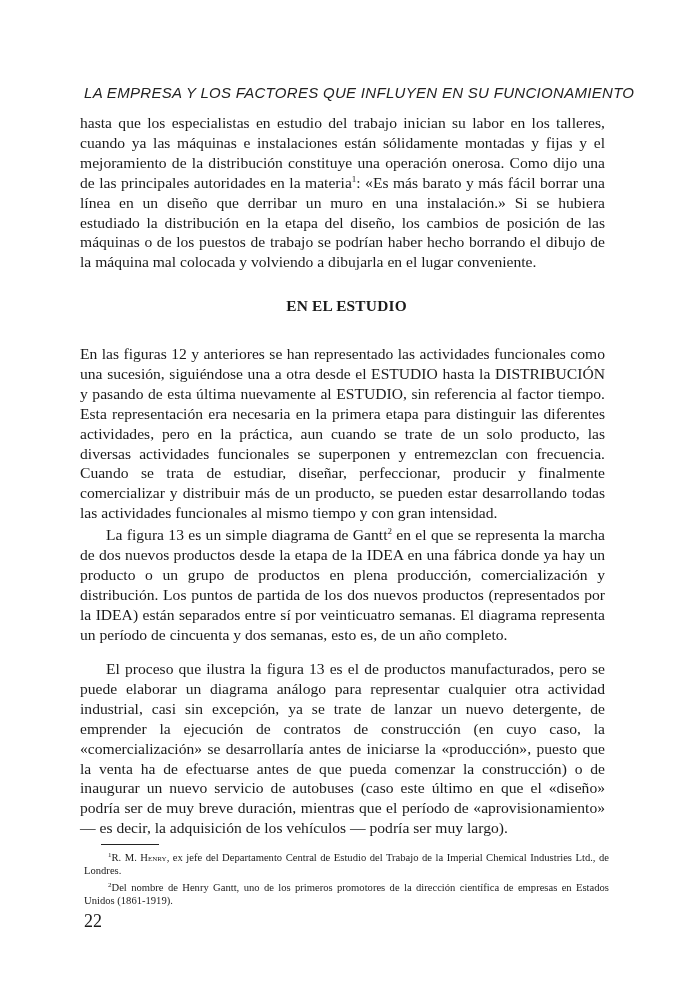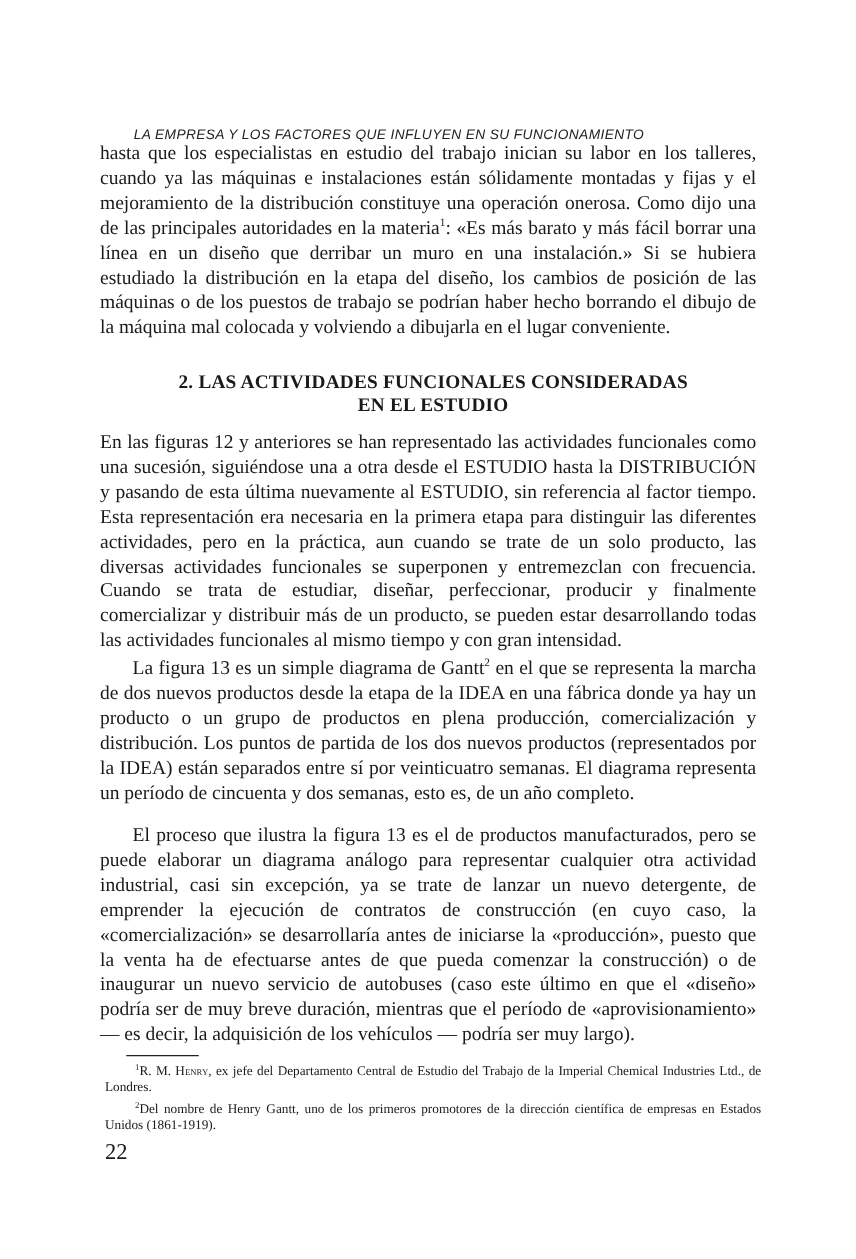--- a/index.html
+++ b/index.html
@@ -2,25 +2,24 @@
 <html><head>
 <meta charset="utf-8">
 <style>
   html, body { margin: 0; padding: 0; background: #ffffff; }
   body {
     width: 685px; height: 1007px; position: relative; overflow: hidden;
     color: #1a1a1a;
     font-family: "Liberation Serif", "DejaVu Serif", serif;
   }
   .running-head {
-    position: absolute; left: 84px; top: 102px;
+    position: absolute; left: 84px; top: 84px;
     font-family: "Liberation Sans", "DejaVu Sans", sans-serif;
-    font-style: italic; font-size: 11px; letter-spacing: 0.3px;
+    font-style: italic; font-size: 15px; letter-spacing: 0.3px;
     color: #222;
-    margin-left: 23px;
   }
   .para {
     position: absolute; left: 80px; width: 525px;
     font-size: 15.6px; line-height: 19.9px;
     text-align: justify;
     margin: 0;
   }
   .para.indent { text-indent: 26px; }
   .heading {
     position: absolute; left: 84px; width: 525px; top: 296px;
@@ -45,21 +44,20 @@
   }
 </style>
 </head>
 <body>
 
 <div class="running-head">LA EMPRESA Y LOS FACTORES QUE INFLUYEN EN SU FUNCIONAMIENTO</div>
 
 <p class="para" style="top:113px;"><span>hasta que los especialistas en estudio del trabajo inician su labor en los talleres, cuando ya las máquinas e instalaciones están sólidamente montadas y fijas y el mejoramiento de la distribución constituye una operación onerosa. Como dijo una de las principales autoridades en la materia</span><sup>1</sup><span>: «Es más barato y más fácil borrar una línea en un diseño que derribar un muro en una instalación.» Si se hubiera estudiado la distribución en la etapa del diseño, los cambios de posición de las máquinas o de los puestos de trabajo se podrían haber hecho borrando el dibujo de la máquina mal colocada y volviendo a dibujarla en el lugar conveniente.</span></p>
 
 <div class="heading">
-  <div>2. LAS ACTIVIDADES FUNCIONALES CONSIDERADAS</div>
   <div>EN EL ESTUDIO</div>
 </div>
 
 <p class="para" style="top:344px;">En las figuras 12 y anteriores se han representado las actividades funcionales como una sucesión, siguiéndose una a otra desde el ESTUDIO hasta la DISTRIBUCIÓN y pasando de esta última nuevamente al ESTUDIO, sin referencia al factor tiempo. Esta representación era necesaria en la primera etapa para distinguir las diferentes actividades, pero en la práctica, aun cuando se trate de un solo producto, las diversas actividades funcionales se superponen y entremezclan con frecuencia. Cuando se trata de estudiar, diseñar, perfeccionar, producir y finalmente comercializar y distribuir más de un producto, se pueden estar desarrollando todas las actividades funcionales al mismo tiempo y con gran intensidad.</p>
 
 <p class="para indent" style="top:525px;"><span>La figura 13 es un simple diagrama de Gantt</span><sup>2</sup><span> en el que se representa la marcha de dos nuevos productos desde la etapa de la IDEA en una fábrica donde ya hay un producto o un grupo de productos en plena producción, comercialización y distribución. Los puntos de partida de los dos nuevos productos (representados por la IDEA) están separados entre sí por veinticuatro semanas. El diagrama representa un período de cincuenta y dos semanas, esto es, de un año completo.</span></p>
 
 <p class="para indent" style="top:659px;">El proceso que ilustra la figura 13 es el de productos manufacturados, pero se puede elaborar un diagrama análogo para representar cualquier otra actividad industrial, casi sin excepción, ya se trate de lanzar un nuevo detergente, de emprender la ejecución de contratos de construcción (en cuyo caso, la «comercialización» se desarrollaría antes de iniciarse la «producción», puesto que la venta ha de efectuarse antes de que pueda comenzar la construcción) o de inaugurar un nuevo servicio de autobuses (caso este último en que el «diseño» podría ser de muy breve duración, mientras que el período de «aprovisionamiento» — es decir, la adquisición de los vehículos — podría ser muy largo).</p>
 
 <div class="fn-rule"></div>

